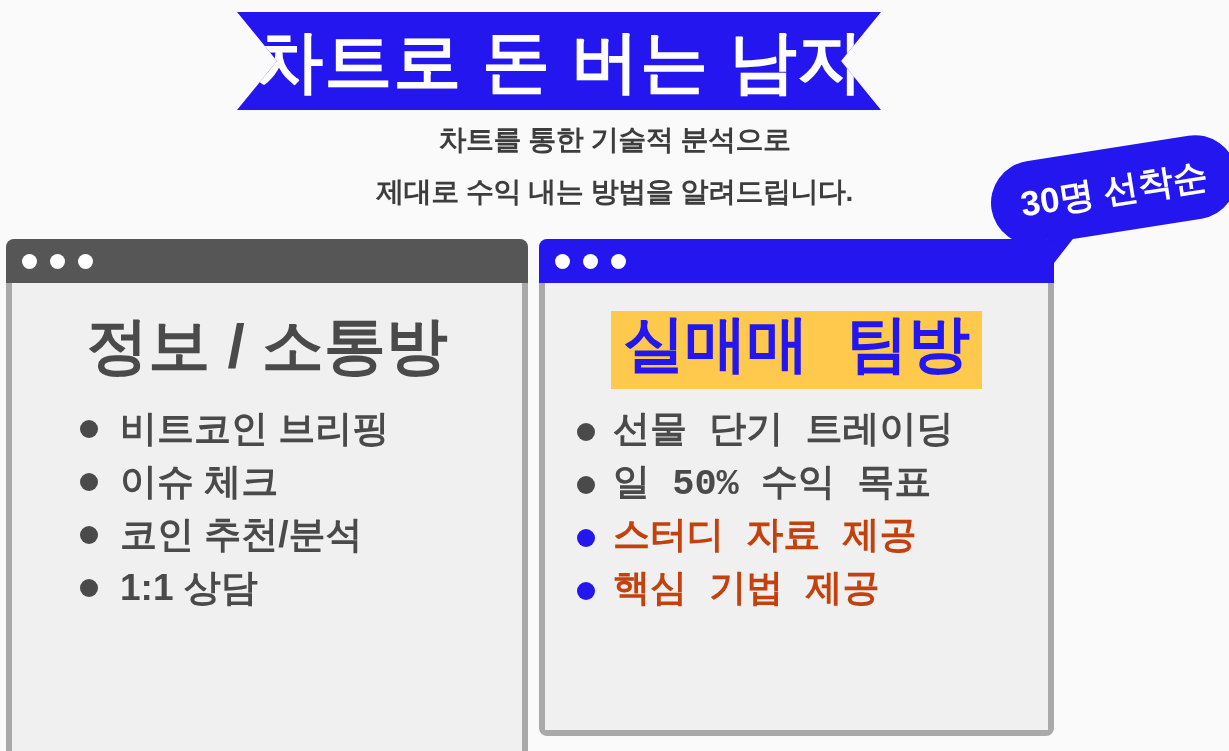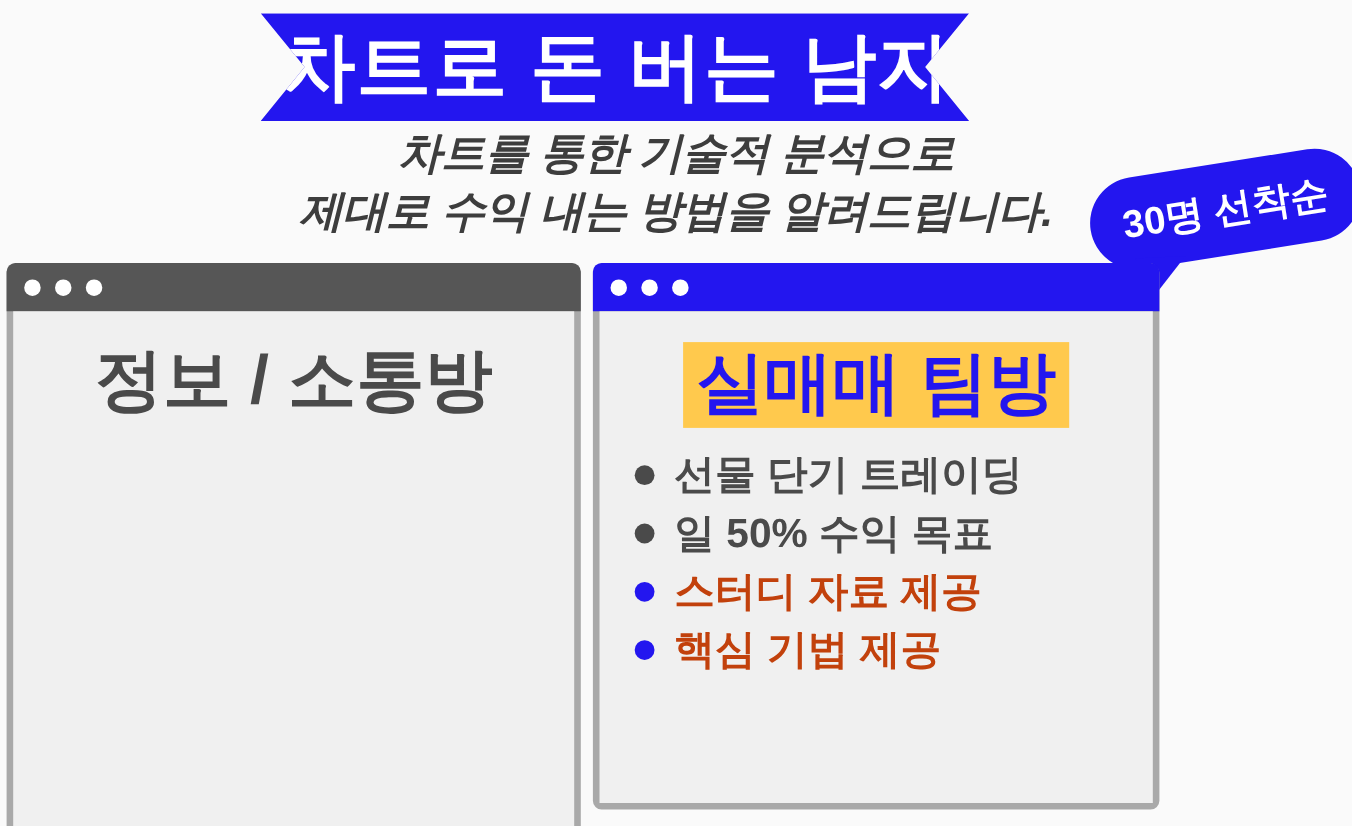--- a/index.html
+++ b/index.html
@@ -46,25 +46,24 @@
   }
 
   
   .subtitle {
     position: absolute;
     left: 0;
     top: 114px;
     width: 1229px;
     text-align: center;
     color: #3d3d3d;
-    font-size: 40px;
+    font-size: 28px;
     font-weight: 700;
     line-height: 52px;
     letter-spacing: -0.5px;
-    font-style: italic;
   }
   .subtitle-line {
     display: block;
   }
 
   
   .badge {
     position: absolute;
     left: 990px;
     top: 148px;
@@ -104,21 +103,21 @@
   
   .card {
     position: absolute;
     top: 239px;
     background: #a9a9a9;
     border-radius: 10px 10px 8px 8px;
     padding: 0 6px 6px 6px;
     box-sizing: border-box;
   }
   .card-left  { left: 6px;   width: 522px; height: 645px; }
-  .card-right { left: 539px; width: 515px; height: 497px; }
+  .card-right { left: 539px; width: 515px; height: 497px; font-family: Liberation Mono, monospace; }
 
   .card-titlebar {
     height: 44px;
     border-radius: 8px 8px 0 0;
     display: flex;
     align-items: center;
     padding-left: 16px;
     gap: 13px;
     margin: 0 -6px 0 -6px;
     padding-right: 6px;
@@ -215,20 +214,38 @@
   <div class="card card-left">
     <div class="card-titlebar">
       <span class="dot"></span>
       <span class="dot"></span>
       <span class="dot"></span>
     </div>
     <div class="card-body">
       <div class="card-heading">
         <span class="heading-plain">정보 / 소통방</span>
       </div>
+      <ul class="bullets">
+        <li class="bullet-item">
+          <span class="bullet-dot"></span>
+          <span>비트코인 브리핑</span>
+        </li>
+        <li class="bullet-item">
+          <span class="bullet-dot"></span>
+          <span>이슈 체크</span>
+        </li>
+        <li class="bullet-item">
+          <span class="bullet-dot"></span>
+          <span>코인 추천/분석</span>
+        </li>
+        <li class="bullet-item">
+          <span class="bullet-dot"></span>
+          <span>1:1 상담</span>
+        </li>
+      </ul>
     </div>
   </div>
 
   <div class="card card-right">
     <div class="card-titlebar">
       <span class="dot"></span>
       <span class="dot"></span>
       <span class="dot"></span>
     </div>
     <div class="card-body">

